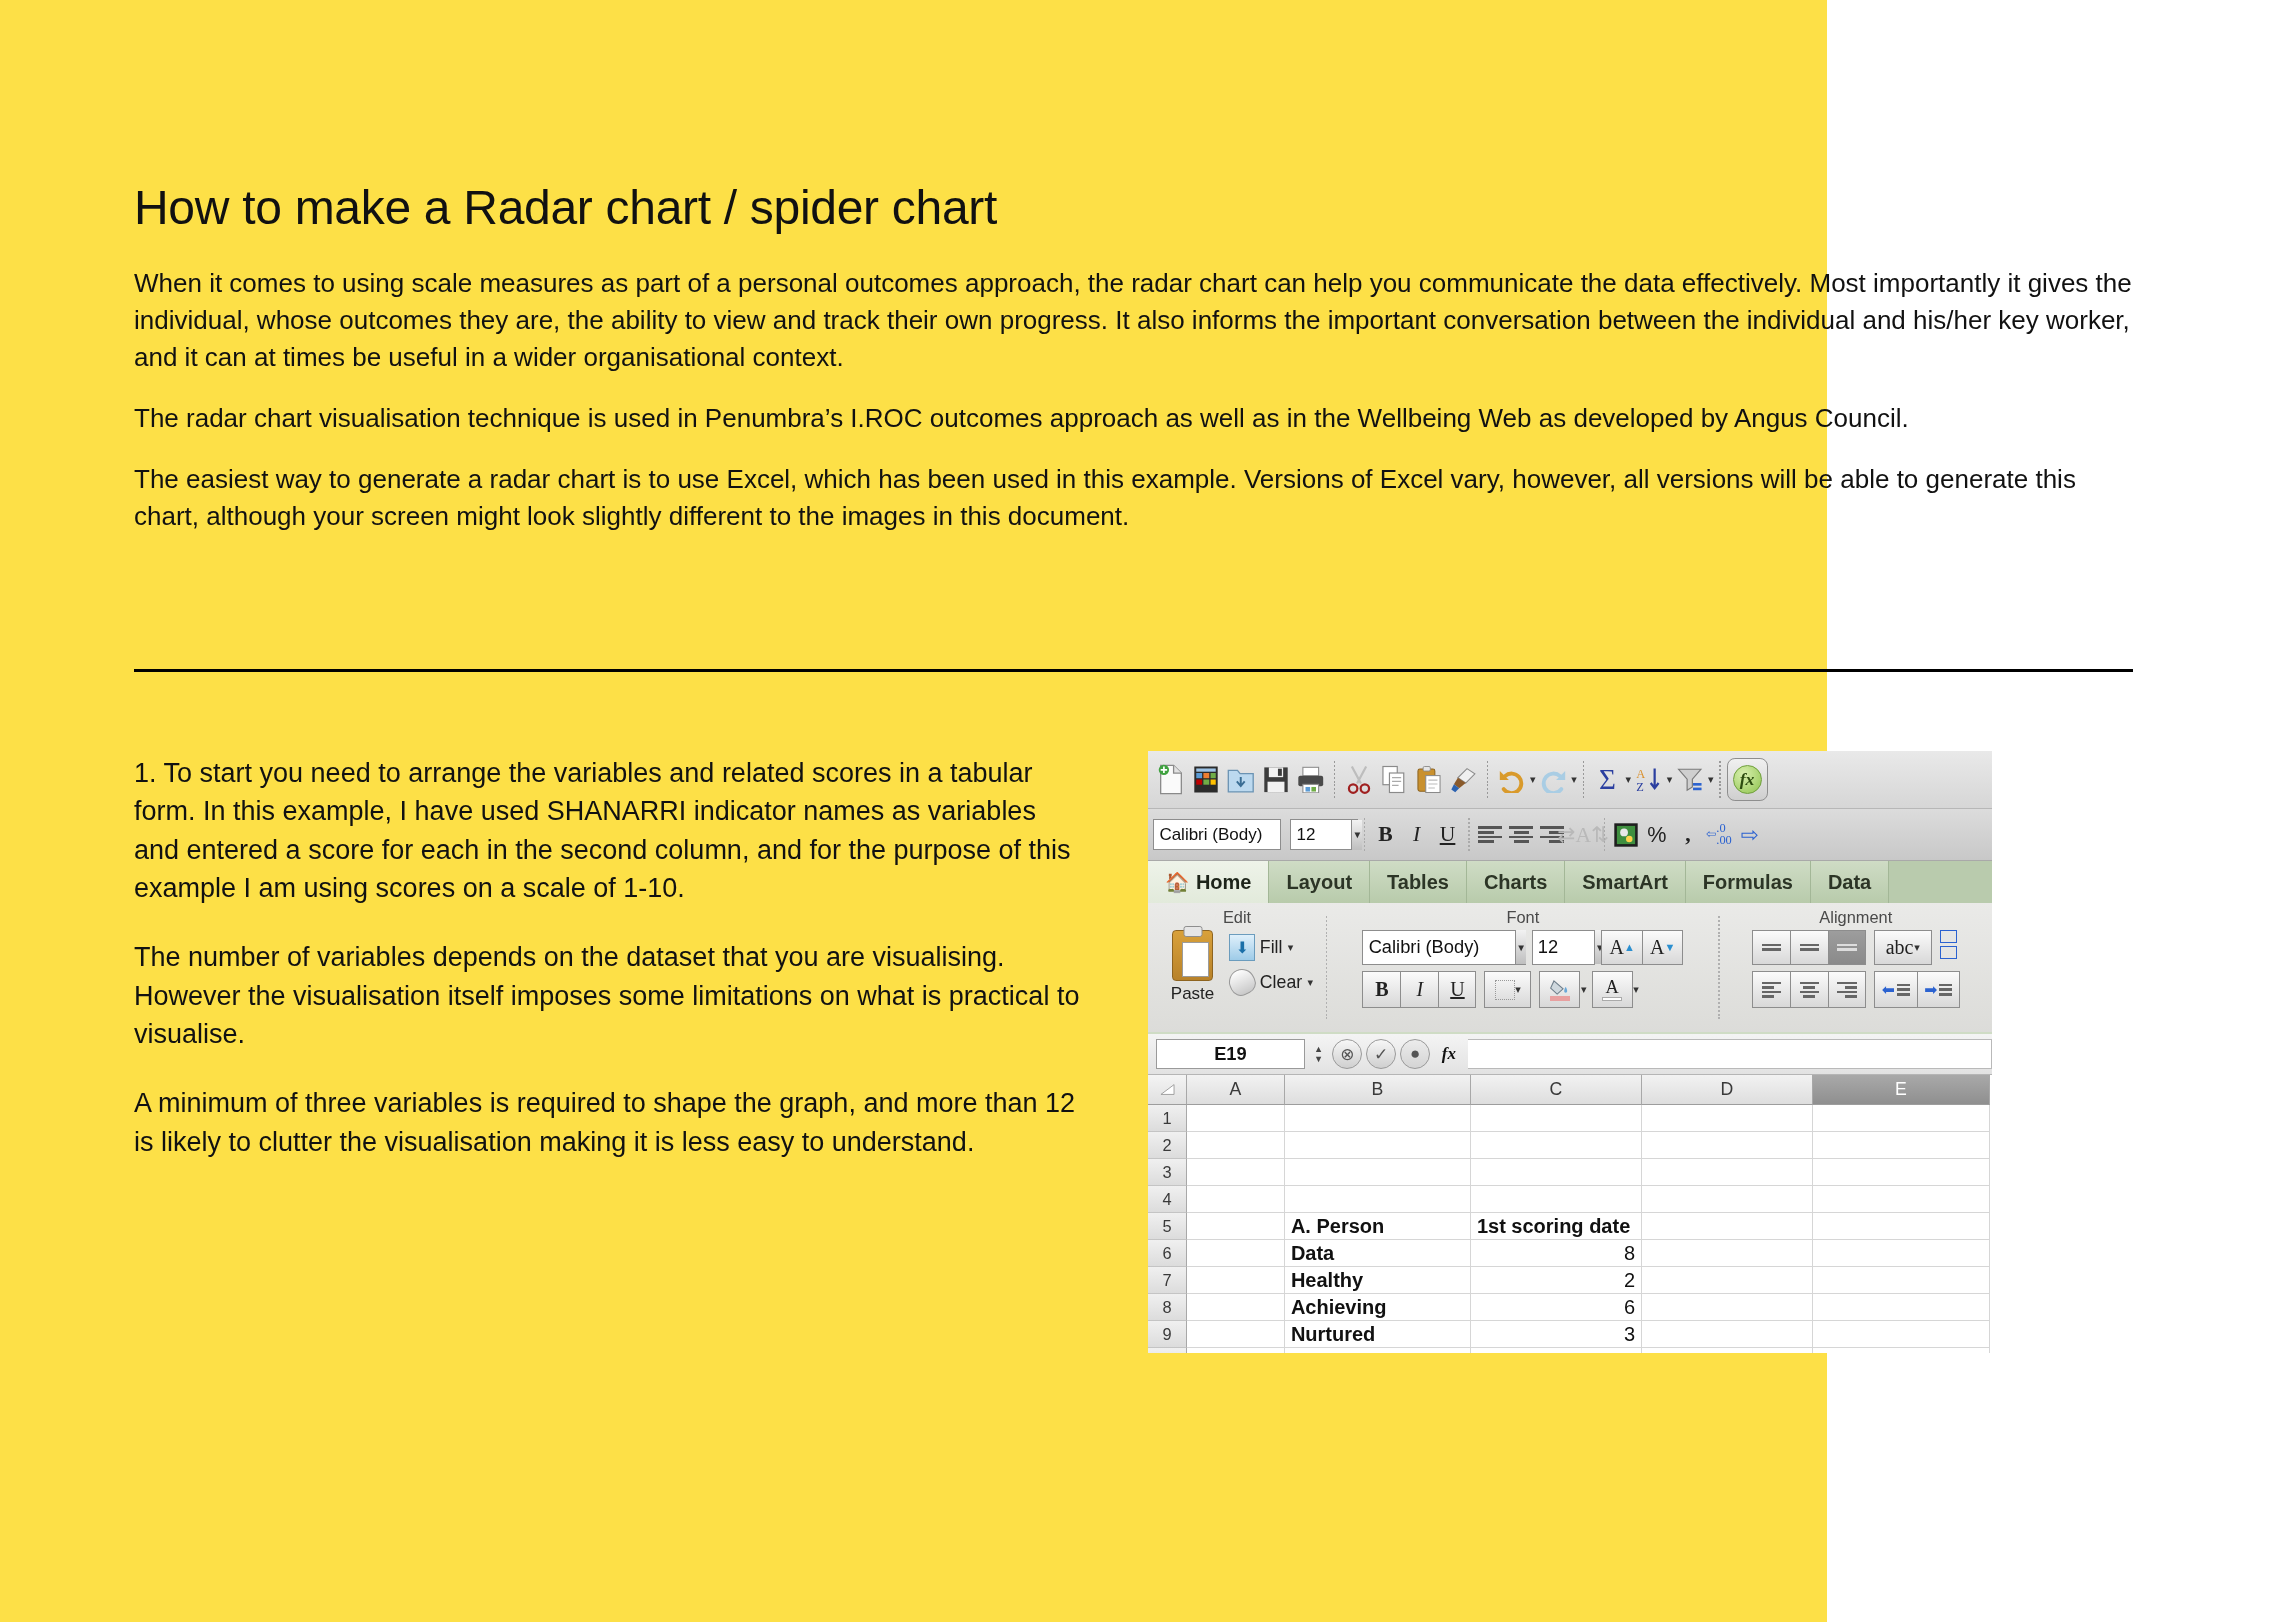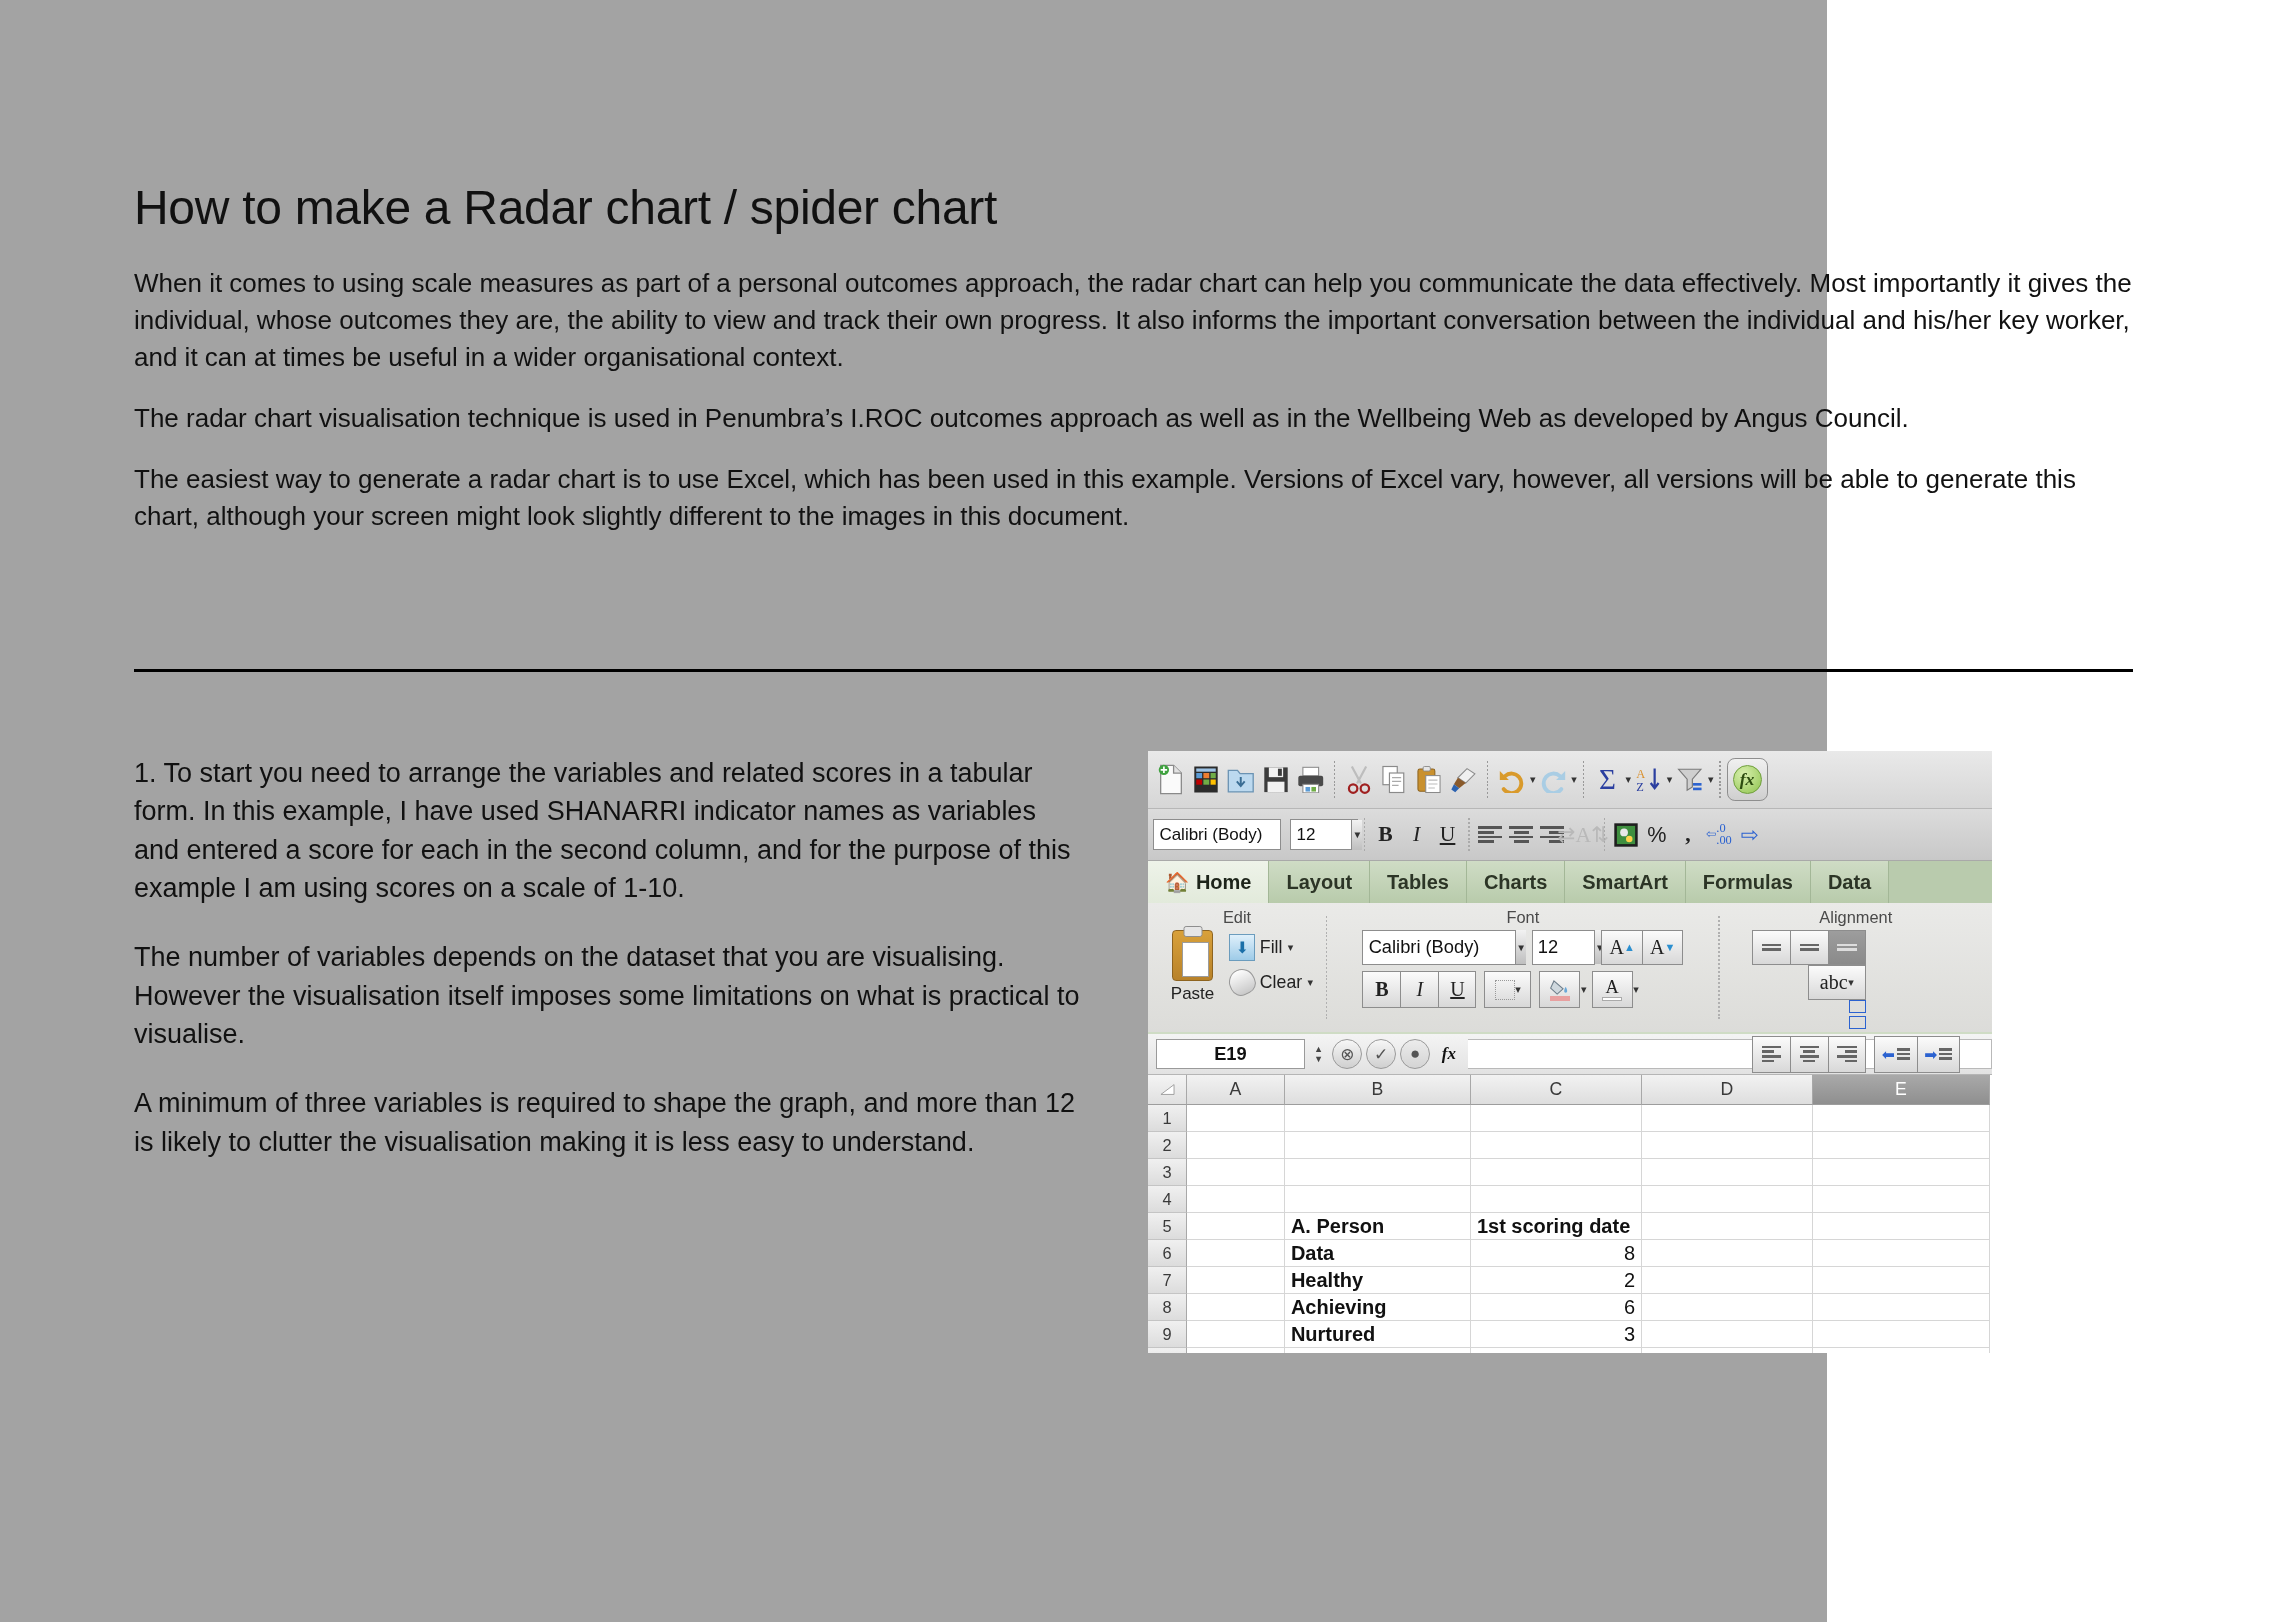--- a/index.html
+++ b/index.html
@@ -7,21 +7,21 @@
   body {
     width:2295px; height:1622px;
     background:#ffffff;
     font-family:"Liberation Sans", sans-serif;
     color:#000000;
     overflow:hidden;
     position:relative;
   }
 
   
-  .page { position:absolute; left:0; top:0; width:1827px; height:1622px; background:#a3a3a3; }
+  .page { position:absolute; left:0; top:0; width:1827px; height:1622px; background:#fde047; }
 
   .doc-title {
     position:absolute; left:134px; top:151px; width:1701px;
     font-size:48px; font-weight:400; letter-spacing:-0.3px; line-height:1.05;
     color:#111;
   }
 
   .intro { position:absolute; left:134px; top:265px; width:1999px; }
   .intro p {
     margin:0 0 24px 0;
@@ -521,21 +521,21 @@
             <span class="tb-caret">▾</span>
           </div>
         </div>
       </div>
 
       <div class="grp-sep"></div>
 
       <div class="grp" style="flex:1;">
         <div class="grp-title">Alignment</div>
         <div class="grp-body" style="flex-direction:column;align-items:flex-start;gap:6.5px;">
-          <div style="display:flex;align-items:flex-end;flex-direction:column;">
+          <div style="display:flex;align-items:flex-start;">
             <div class="fbtn-row">
               <div class="fbtn" style="width:38px;height:35px;">
                   <span class="al-ico">
                     <i style="width:100%"></i>
                     <i style="width:100%"></i>
                   </span>
                 </div>
               <div class="fbtn" style="width:38px;height:35px;">
                   <span class="al-ico">
                     <i style="width:100%"></i>

